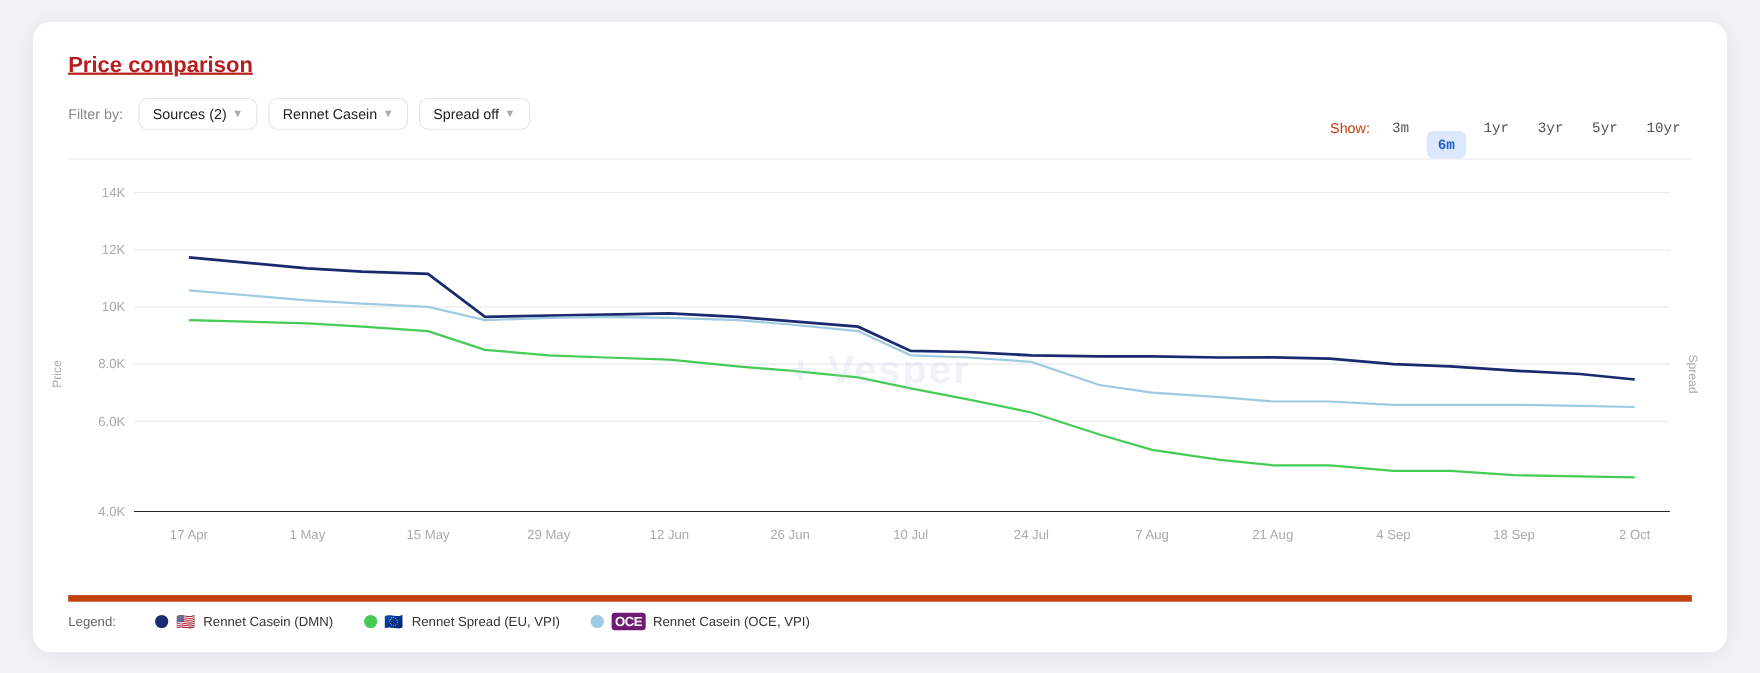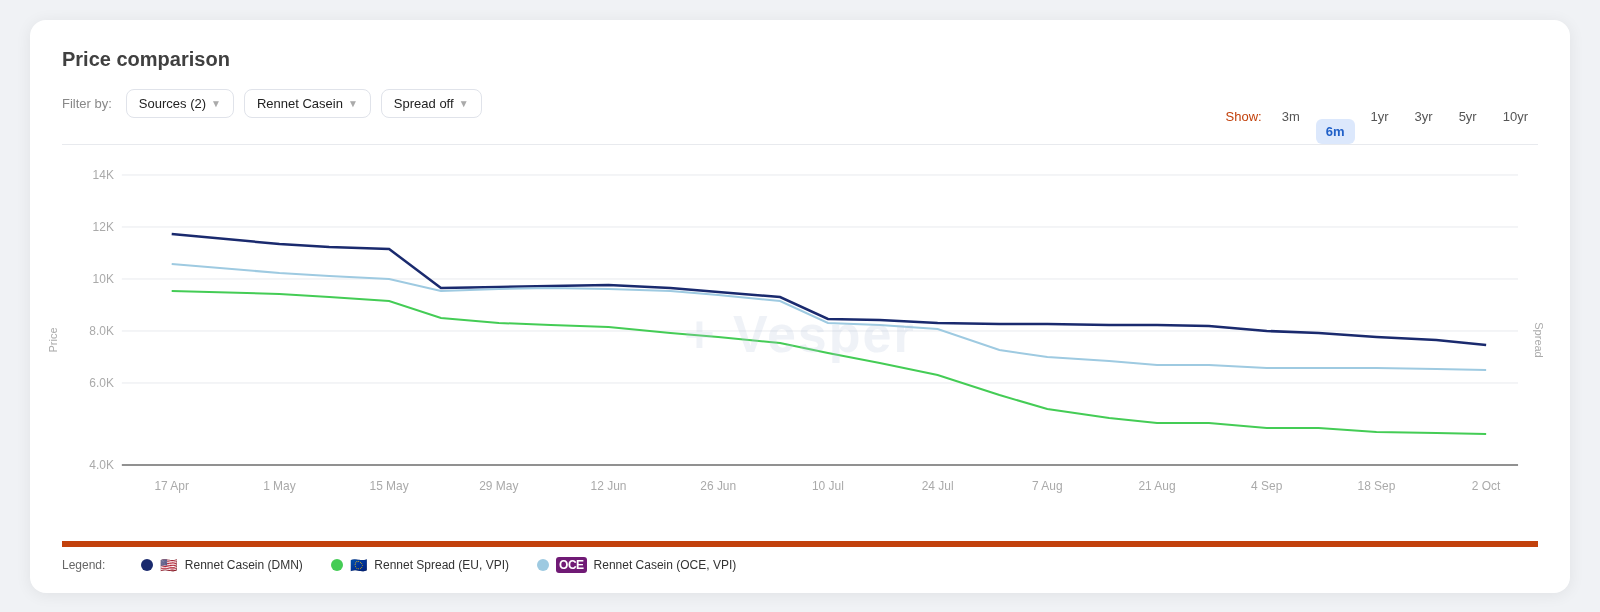--- a/index.html
+++ b/index.html
@@ -15,22 +15,23 @@
     .card {
       background: #fff;
       border-radius: 16px;
       padding: 28px 32px 20px 32px;
       width: 1540px;
       box-shadow: 0 2px 16px rgba(0,0,0,0.07);
     }
     .title {
       font-size: 20px;
       font-weight: 700;
-      color: #404040;
+      color: #b91c1c;
       margin-bottom: 18px;
+      text-decoration: underline;
     }
     .filter-bar {
       display: flex;
       align-items: flex-start;
       justify-content: space-between;
       margin-bottom: 10px;
       border-bottom: 1px solid #e8eaee;
     }
     .filter-left {
       display: flex;
@@ -71,20 +72,21 @@
     }
     .time-btn {
       padding: 5px 10px;
       border-radius: 6px;
       border: none;
       background: transparent;
       font-size: 13px;
       color: #555;
       cursor: pointer;
       font-weight: 500;
+      font-family: Liberation Mono, monospace;
     }
     .time-btn.active {
       background: #dce8fc;
       color: #2060c8;
       font-weight: 700;
       margin-top: 30px;
     }
     .chart-area {
       position: relative;
       width: 100%;
@@ -107,21 +109,21 @@
       transform: translateY(-50%) rotate(90deg);
       font-size: 11px;
       color: #aaa;
       white-space: nowrap;
     }
     .watermark {
       position: absolute;
       top: 50%;
       left: 50%;
       transform: translate(-50%, -60%);
-      font-size: 52px;
+      font-size: 36px;
       font-weight: 800;
       color: rgba(180,195,220,0.22);
       letter-spacing: 2px;
       pointer-events: none;
       user-select: none;
     }
     svg.chart {
       width: 100%;
       height: 100%;
     }

